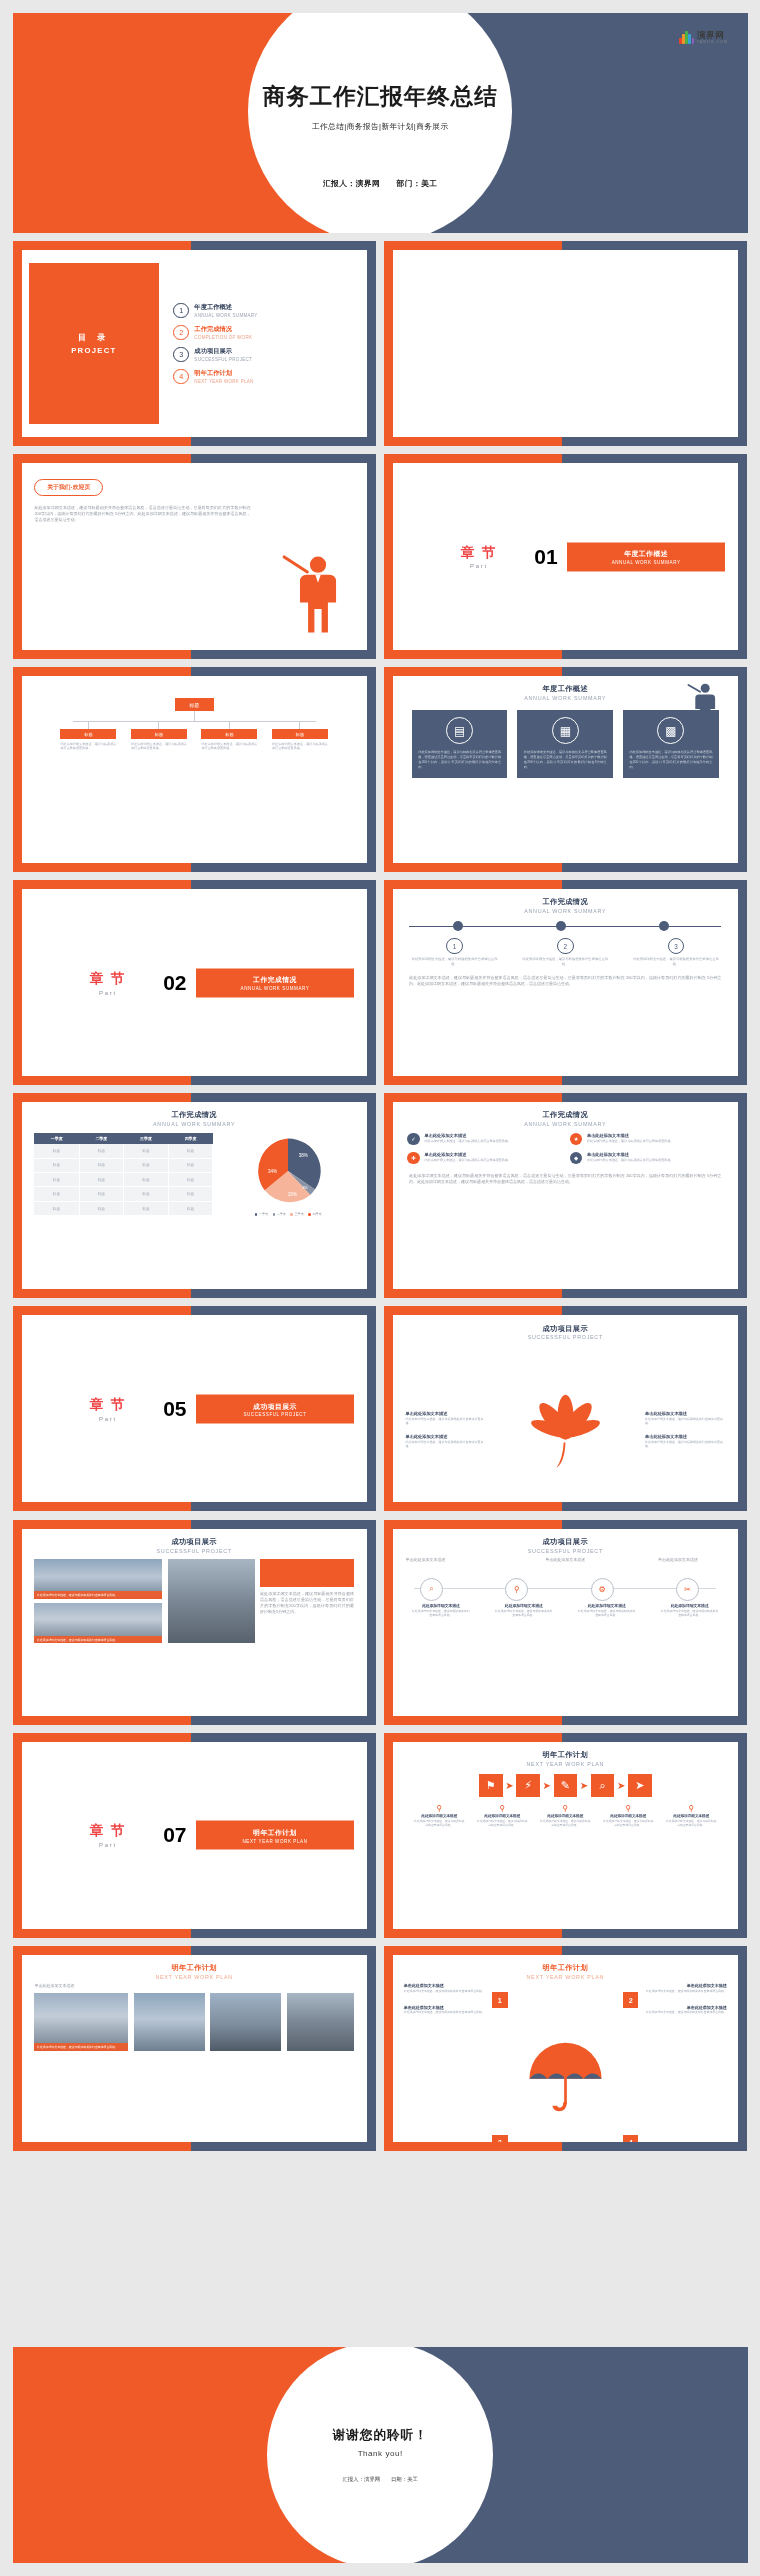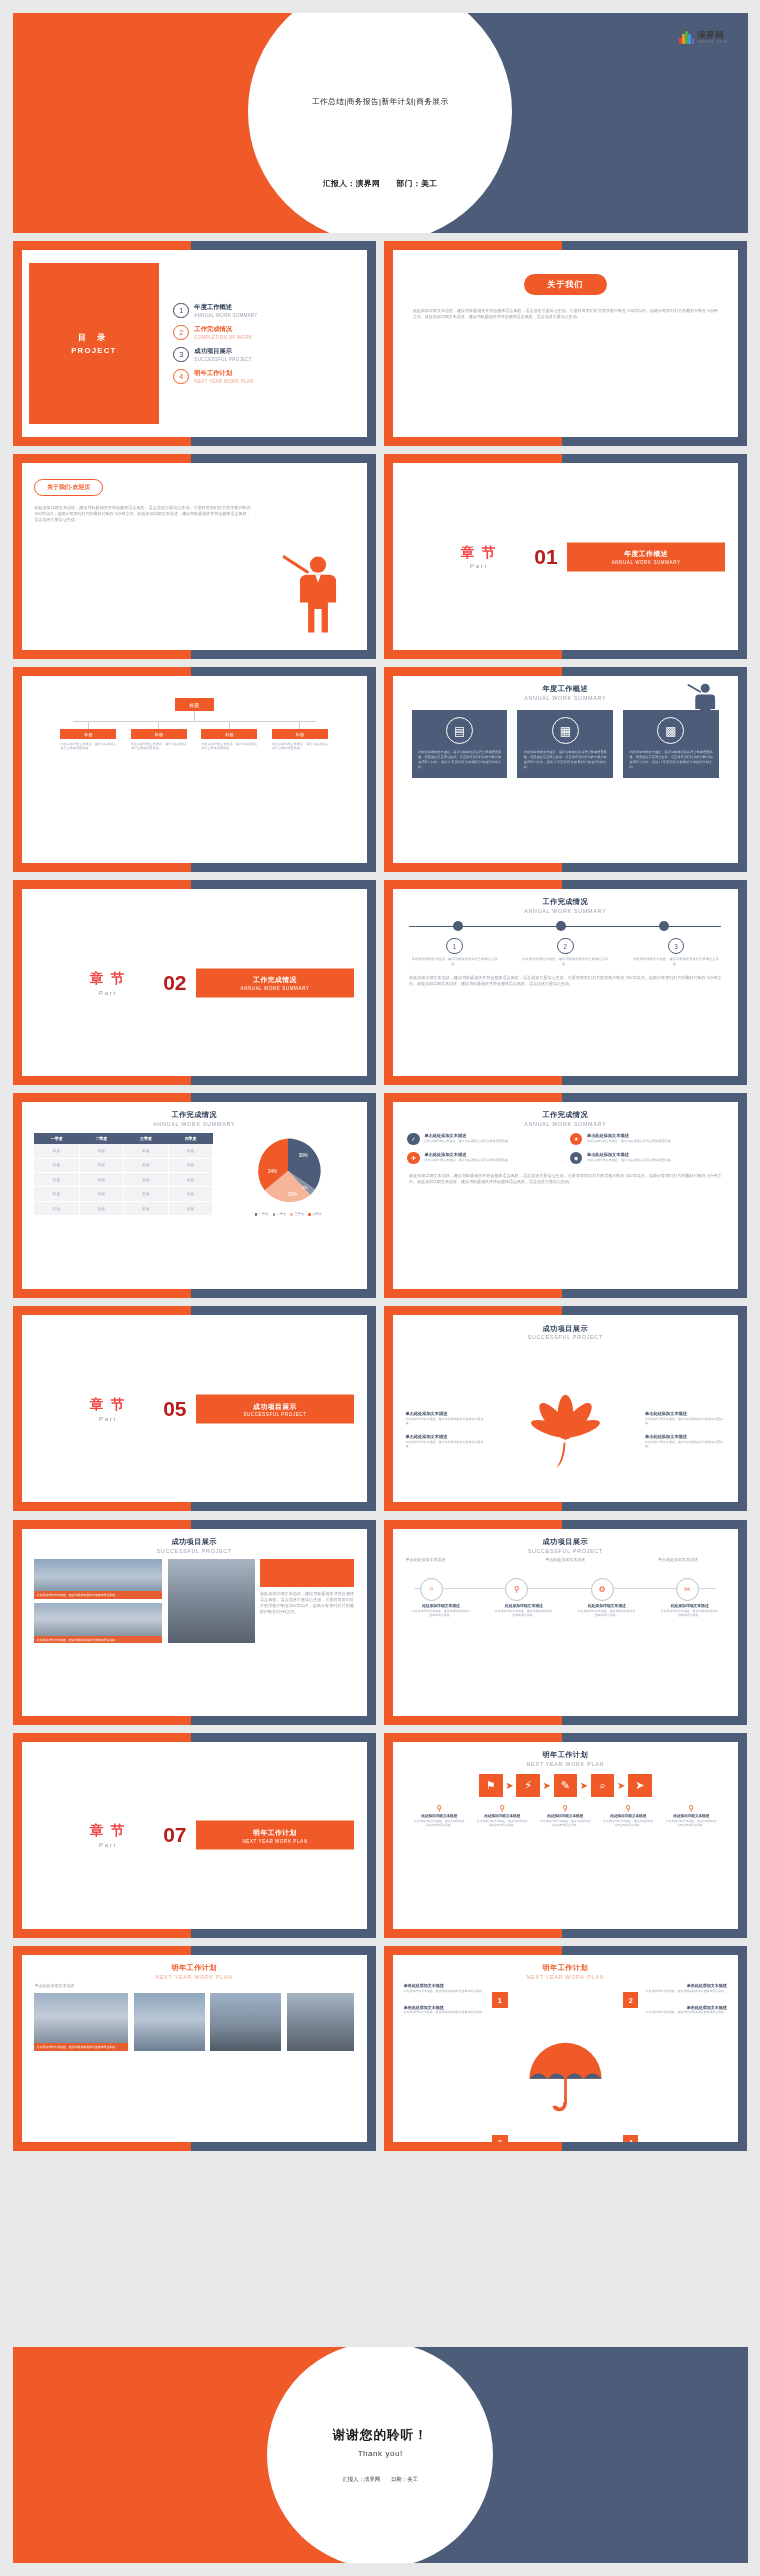--- a/index.html
+++ b/index.html
@@ -46,21 +46,21 @@
   .hd.or .cn{color:#f05a28;}
 
   .ptxt{font-size:4px;color:#8d939d;line-height:1.55;text-align:justify;}
 
   
   .sec{position:relative;height:100%;display:flex;align-items:center;}
   .sec .left{width:50%;text-align:center;}
   .sec .zh{font-size:13.6px;font-weight:bold;color:#ef4444;letter-spacing:1.8px;}
   .sec .pt{font-size:5.9px;color:#8d939d;letter-spacing:1.8px;margin-top:1.8px;}
   .sec .num{position:absolute;left:41%;top:50%;transform:translateY(-50%);
-     font-size:21px;font-weight:bold;color:#b91c1c;}
+     font-size:21px;font-weight:bold;color:#000000;}
   .sec .bar{position:absolute;right:12.7px;top:50%;transform:translateY(-50%);
      width:158px;height:29px;background:#f05a28;display:flex;flex-direction:column;
      align-items:center;justify-content:center;color:#fff;}
   .sec .bar b{font-size:6.8px;letter-spacing:0.5px;}
   .sec .bar i{font-size:4.5px;font-style:normal;letter-spacing:0.6px;margin-top:0.9px;}
 
   
   .toc{display:flex;height:100%;}
   .toc .band{width:130px;background:#f05a28;display:flex;flex-direction:column;
      align-items:center;justify-content:center;color:#fff;margin:12.7px 0 12.7px 7.2px;}
@@ -219,20 +219,21 @@
         <span style="left:9.5px;height:10px;background:#3aa0d8;"></span>
         <span style="left:12.7px;height:6.3px;background:#8a5fc0;"></span>
       </div>
       <div class="lt">
         <b>演界网</b>
         <i>YANJIE.COM</i>
       </div>
     </div>
 
     <div class="ctext">
+      <div class="ctitle">商务工作汇报年终总结</div>
       <div class="csub">工作总结|商务报告|新年计划|商务展示</div>
     </div>
     <div class="cauthor">汇报人：演界网　　部门：美工</div>
   </div>
 
   <div class="grid">
 
     <div class="slide">
       <div class="topbar">
           <div class="o"></div>
@@ -288,26 +289,20 @@
       <div class="topbar">
           <div class="o"></div>
           <div class="s"></div>
         </div>
       <div class="lrail"></div>
         <div class="rrail"></div>
       <div class="brail">
           <div class="o"></div>
           <div class="s"></div>
         </div>
-      <div class="canvas">
-        <div class="about">
-          <span class="pill">关于我们</span>
-          <div class="body">此处添加详细文本描述，建议与标题相关并符合整体语言风格，语言描述尽量简洁生动，尽量将每页幻灯片的字数控制在 200字以内，据统计每页幻灯片的最好控制在 5分钟之内。此处添加详细文本描述，建议与标题相关并符合整体语言风格，语言描述尽量简洁生动。</div>
-        </div>
-      </div>
     </div>
 
     <div class="slide">
       <div class="topbar">
           <div class="o"></div>
           <div class="s"></div>
         </div>
       <div class="lrail"></div>
         <div class="rrail"></div>
       <div class="brail">

